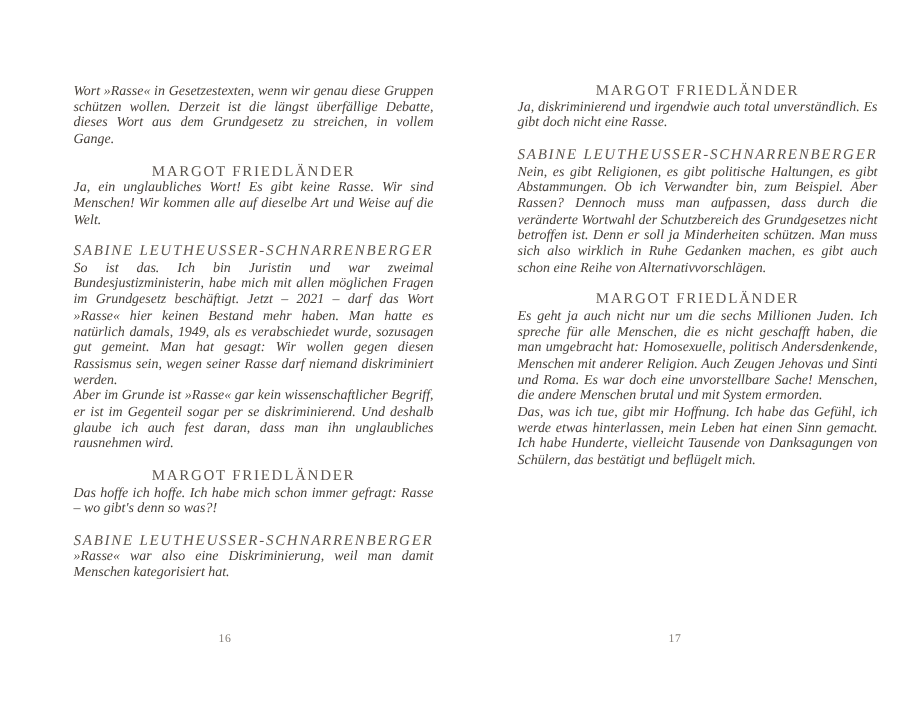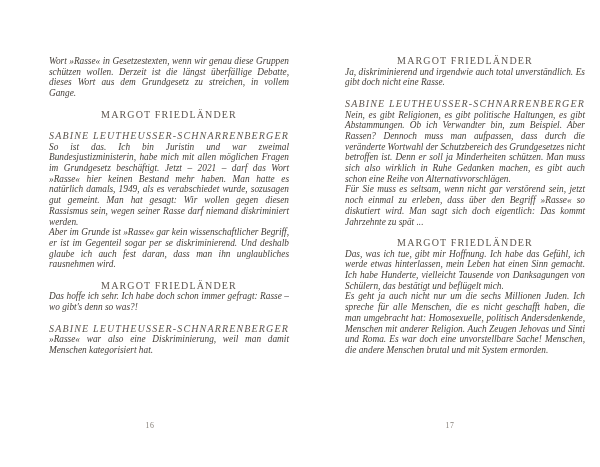--- a/index.html
+++ b/index.html
@@ -62,36 +62,36 @@
   }
 </style>
 </head>
 <body>
 
 <div class="spread">
   <section class="page page-left">
     <div class="column" id="col-0">
         <div class="block para italic">Wort »Rasse« in Gesetzestexten, wenn wir genau diese Gruppen schützen wollen. Derzeit ist die längst überfällige Debatte, dieses Wort aus dem Grundgesetz zu streichen, in vollem Gange.</div>
         <div class="block speaker roman">MARGOT FRIEDLÄNDER</div>
+        <div class="block para roman">Ja, ein unglaubliches Wort! Es gibt keine Rasse. Wir sind Menschen! Wir kommen alle auf dieselbe Art und Weise auf die Welt.</div>
         <div class="block speaker italic">SABINE LEUTHEUSSER-SCHNARRENBERGER</div>
         <div class="block para italic">So ist das. Ich bin Juristin und war zweimal Bundesjustizministerin, habe mich mit allen möglichen Fragen im Grundgesetz beschäftigt. Jetzt – 2021 – darf das Wort »Rasse« hier keinen Bestand mehr haben. Man hatte es natürlich damals, 1949, als es verabschiedet wurde, sozusagen gut gemeint. Man hat gesagt: Wir wollen gegen diesen Rassismus sein, wegen seiner Rasse darf niemand diskriminiert werden.</div>
         <div class="block para italic">Aber im Grunde ist »Rasse« gar kein wissenschaftlicher Begriff, er ist im Gegenteil sogar per se diskriminierend. Und deshalb glaube ich auch fest daran, dass man ihn unglaubliches rausnehmen wird.</div>
         <div class="block speaker roman">MARGOT FRIEDLÄNDER</div>
-        <div class="block para roman">Das hoffe ich sehr. Ich habe doch schon immer gefragt: Rasse – wo gibt's denn so was?!</div>
+        <div class="block para roman">Das hoffe ich hoffe. Ich habe mich schon immer gefragt: Rasse – wo gibt's denn so was?!</div>
         <div class="block speaker italic">SABINE LEUTHEUSSER-SCHNARRENBERGER</div>
         <div class="block para italic">»Rasse« war also eine Diskriminierung, weil man damit Menschen kategorisiert hat.</div>
       </div>
     <div class="folio">16</div>
   </section>
   <section class="page page-right">
     <div class="column" id="col-1">
         <div class="block speaker roman">MARGOT FRIEDLÄNDER</div>
         <div class="block para roman">Ja, diskriminierend und irgendwie auch total unverständlich. Es gibt doch nicht eine Rasse.</div>
         <div class="block speaker italic">SABINE LEUTHEUSSER-SCHNARRENBERGER</div>
         <div class="block para italic">Nein, es gibt Religionen, es gibt politische Haltungen, es gibt Abstammungen. Ob ich Verwandter bin, zum Beispiel. Aber Rassen? Dennoch muss man aufpassen, dass durch die veränderte Wortwahl der Schutzbereich des Grundgesetzes nicht betroffen ist. Denn er soll ja Minderheiten schützen. Man muss sich also wirklich in Ruhe Gedanken machen, es gibt auch schon eine Reihe von Alternativvorschlägen.</div>
-        <div class="block para italic">Für Sie muss es seltsam, wenn nicht gar verstörend sein, jetzt noch einmal zu erleben, dass über den Begriff »Rasse« so diskutiert wird. Man sagt sich doch eigentlich: Das kommt Jahrzehnte zu spät ...</div>
         <div class="block speaker roman">MARGOT FRIEDLÄNDER</div>
+        <div class="block para roman">Es geht ja auch nicht nur um die sechs Millionen Juden. Ich spreche für alle Menschen, die es nicht geschafft haben, die man umgebracht hat: Homosexuelle, politisch Andersdenkende, Menschen mit anderer Religion. Auch Zeugen Jehovas und Sinti und Roma. Es war doch eine unvorstellbare Sache! Menschen, die andere Menschen brutal und mit System ermorden.</div>
         <div class="block para roman">Das, was ich tue, gibt mir Hoffnung. Ich habe das Gefühl, ich werde etwas hinterlassen, mein Leben hat einen Sinn gemacht. Ich habe Hunderte, vielleicht Tausende von Danksagungen von Schülern, das bestätigt und beflügelt mich.</div>
-        <div class="block para roman">Es geht ja auch nicht nur um die sechs Millionen Juden. Ich spreche für alle Menschen, die es nicht geschafft haben, die man umgebracht hat: Homosexuelle, politisch Andersdenkende, Menschen mit anderer Religion. Auch Zeugen Jehovas und Sinti und Roma. Es war doch eine unvorstellbare Sache! Menschen, die andere Menschen brutal und mit System ermorden.</div>
       </div>
     <div class="folio">17</div>
   </section>
 </div>
 
 </body></html>

